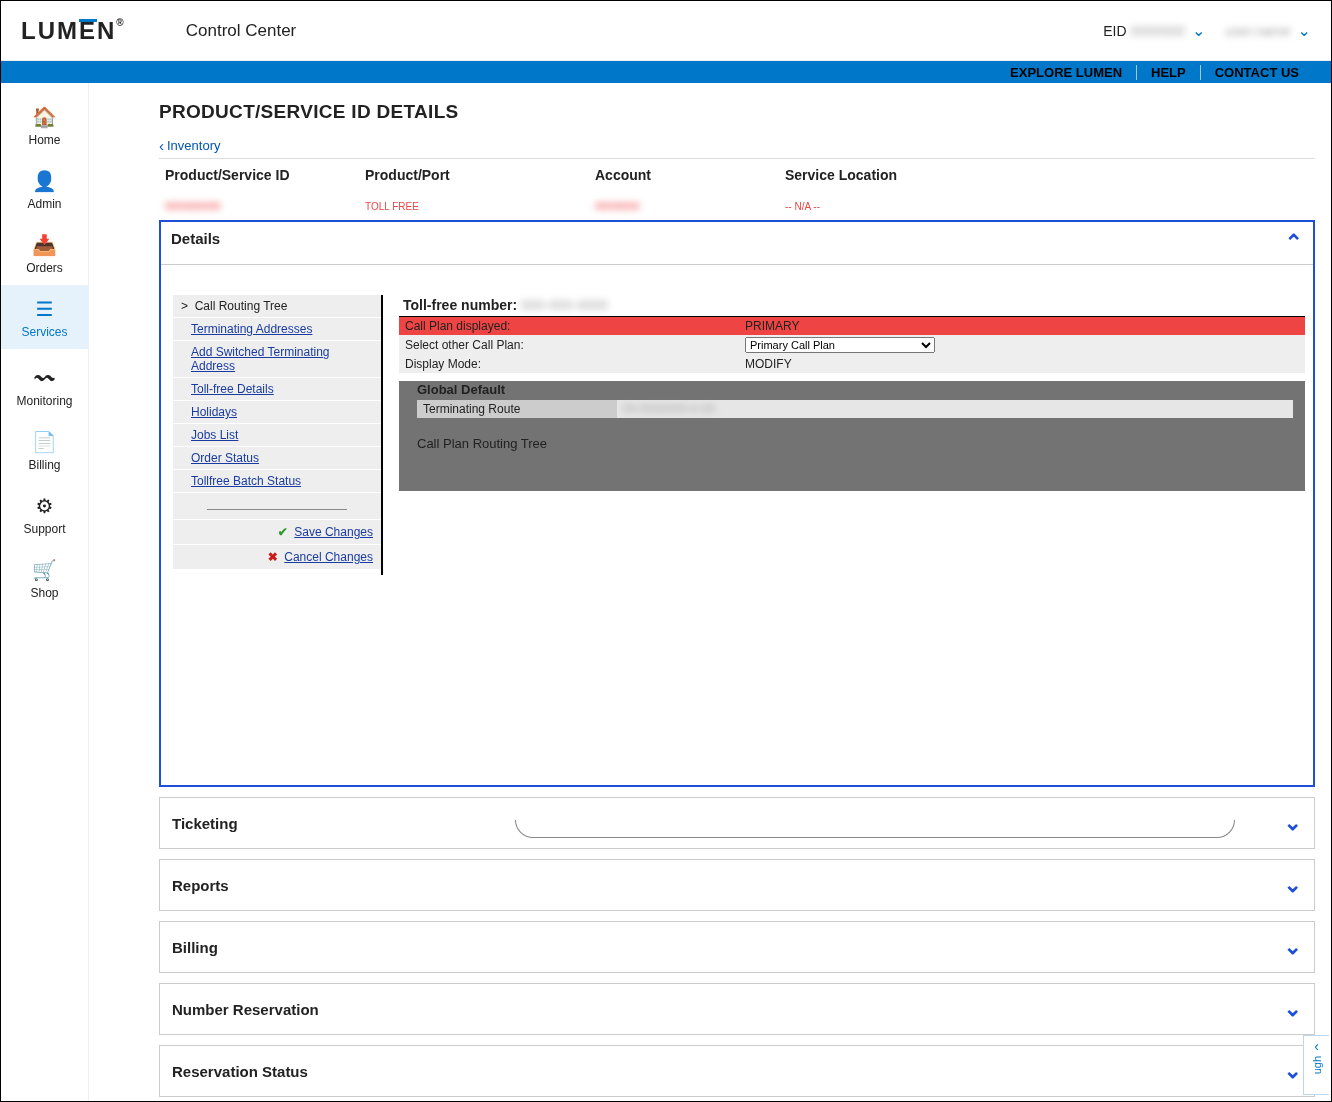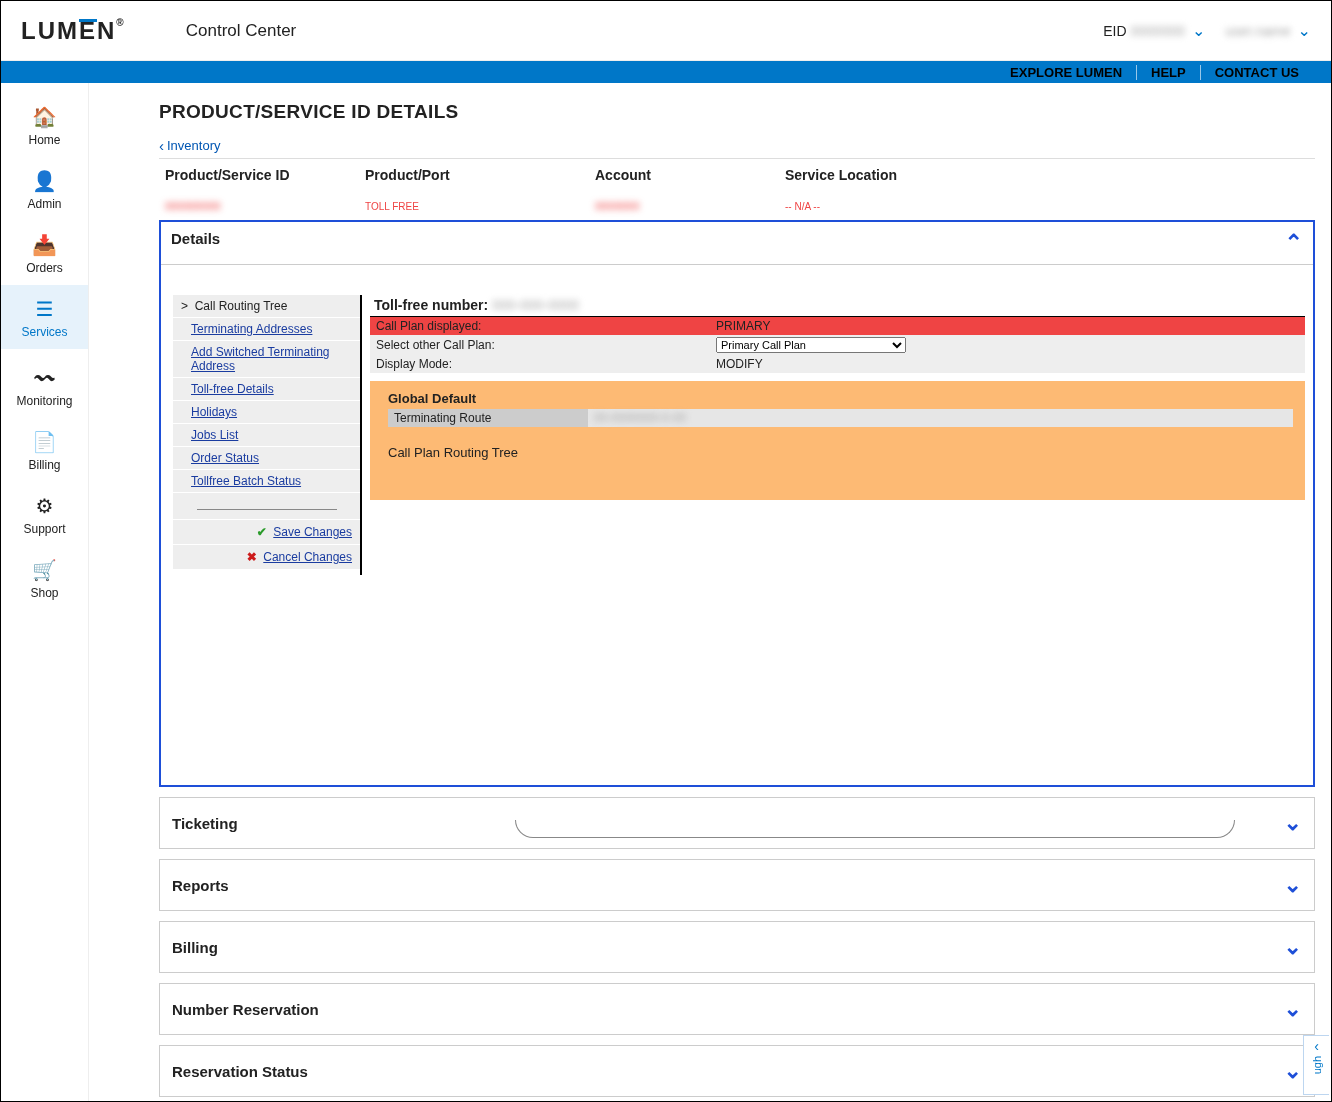--- a/index.html
+++ b/index.html
@@ -43,41 +43,41 @@
   .info-col.c4 { flex:1; }
   .info-label { font-weight: 700; font-size: 14px; }
   .info-val { font-size: 10px; margin-top: 18px; color:#ef4444; }
 
   .panel { border: 2px solid #1e4fd8; margin-top: 0; }
   .panel-header { display:flex; align-items:flex-start; padding: 8px 10px; font-weight: 700; font-size: 15px; border-bottom: 1px solid #ccc; cursor:pointer; }
   .panel-header .chev-up { margin-left:auto; color:#1e4fd8; font-size: 22px; font-weight:bold; }
 
   .detail-body { height: 520px; position:relative; padding: 30px 8px 8px 12px; }
   .det-flex { display:flex; height: 280px; }
-  .nav-pane { border-right: 2px solid #000; width: 189px; margin-right: 8px; }
+  .nav-pane { border-right: 2px solid #000; width: 210px; margin-right: 8px; }
   .nav-pane ul { list-style:none; }
   .nav-pane li { background:#eee; border-bottom:1px solid #fff; padding: 4px 8px 4px 18px; font-size: 12px; }
   .nav-pane li.head { color:#222; padding-left: 8px; }
   .nav-pane li a { color:#1a3ca0; text-decoration: underline; cursor:pointer; }
   .nav-pane li.hr-item { padding: 6px 0; background:#eee; text-align:center; }
   .nav-pane li.hr-item span { display:inline-block; width:140px; border-top:1px solid #888; }
   .nav-pane li.action { background:#eee; padding: 5px 8px 5px 18px; text-align: right; }
   .nav-pane .check { color: #2a9b2a; font-weight:bold; margin-right:3px; }
   .nav-pane .x { color: #cc1b1b; font-weight:bold; margin-right:3px; }
 
-  .right-pane { flex:1; }
+  .right-pane { flex:1;margin-left:8px; }
   .right-pane .tf-title { font-size: 14px; border-bottom:1px solid #000; padding: 2px 4px 3px; }
   .right-pane table.fields { width:100%; border-collapse: collapse; font-size: 12px; }
   .right-pane table.fields tr.grey td { background:#ef4444; }
   .right-pane table.fields tr.lgrey td { background:#eee; }
   .right-pane table.fields td { padding: 2px 6px; }
   .right-pane table.fields td.k { width: 340px; }
   .right-pane select { font-size: 11px; width: 190px; }
 
-  .gd-box { background:#fdba74; margin-top: 8px; padding: 10px 12px 40px 18px; }
+  .gd-box { background:#737373; margin-top: 8px; padding: 1px 12px 40px 18px; }
   .gd-title { font-weight:700; font-size: 13px; margin-bottom: 3px; }
   .gd-row { display:flex; font-size: 12px; }
   .gd-row .k { width: 200px; background:#ccc; padding: 2px 6px; }
   .gd-row .v { flex:1; padding: 2px 6px; background:#e6e6e6; }
   .gd-row.alt .k { background:#d0d0d0; }
   .gd-row.alt .v { background:#efefef; }
   .gd-sub { font-size: 13px; margin-top: 18px; }
 
   .rounded-edge { position:absolute; top: 555px; left: 354px; width: 720px; height: 18px; border:1px solid #888; border-top:none; border-radius: 0 0 18px 18px; }
 

